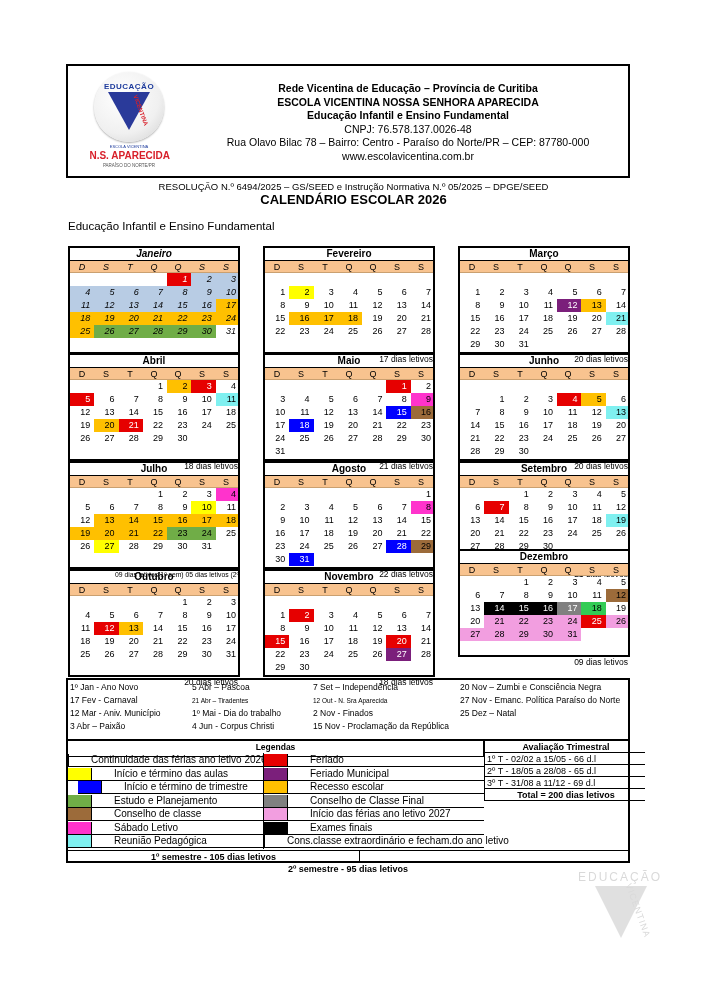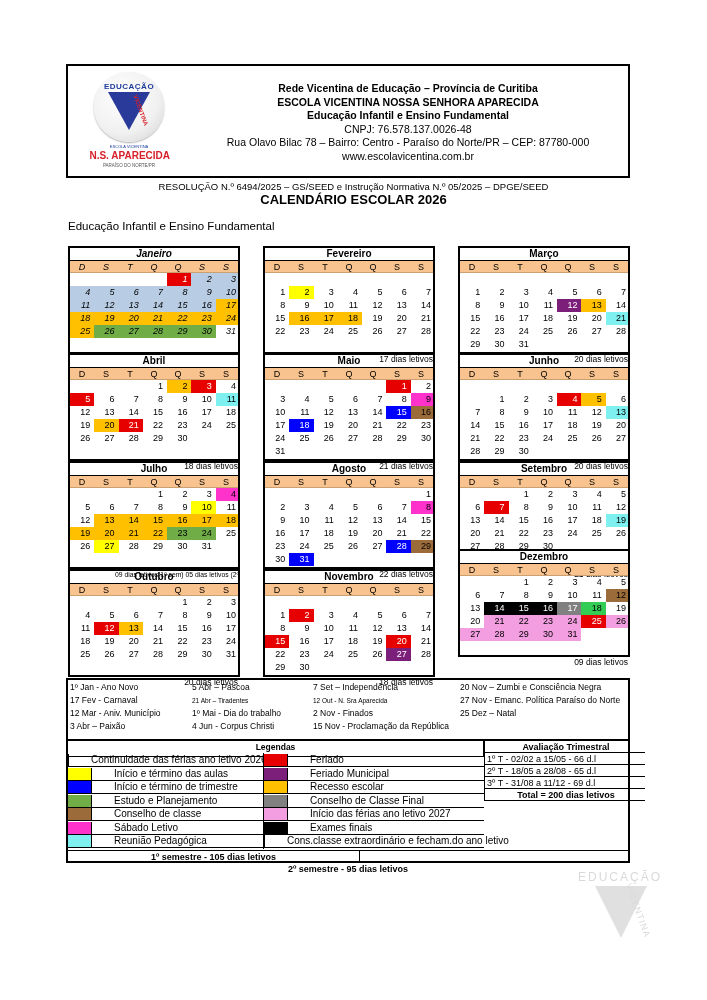--- a/index.html
+++ b/index.html
@@ -927,21 +927,21 @@
     <div class="leg-title">Legendas</div>
     <div id="legend-rows">
         <div class="leg-row" style="left: 0px; width: 196px; top: 13px;">
           <div class="leg-swatch" style="background: rgb(184, 204, 228);"></div>
           <div class="leg-label">Continuidade das férias ano letivo 2026</div>
         </div>
         <div class="leg-row" style="left: 0px; width: 196px; top: 26.5px;">
           <div class="leg-swatch" style="background: rgb(255, 255, 0);"></div>
           <div class="leg-label">Início e término das aulas</div>
         </div>
-        <div class="leg-row" style="left: 0px; width: 196px; top: 40px;">
+        <div class="leg-row" style="left: 10px; width: 196px; top: 40px;">
           <div class="leg-swatch" style="background: rgb(0, 0, 255);"></div>
           <div class="leg-label">Início e término de trimestre</div>
         </div>
         <div class="leg-row" style="left: 0px; width: 196px; top: 53.5px;">
           <div class="leg-swatch" style="background: rgb(112, 173, 71);"></div>
           <div class="leg-label">Estudo e Planejamento</div>
         </div>
         <div class="leg-row" style="left: 0px; width: 196px; top: 67px;">
           <div class="leg-swatch" style="background: rgb(156, 107, 58);"></div>
           <div class="leg-label">Conselho de classe</div>

